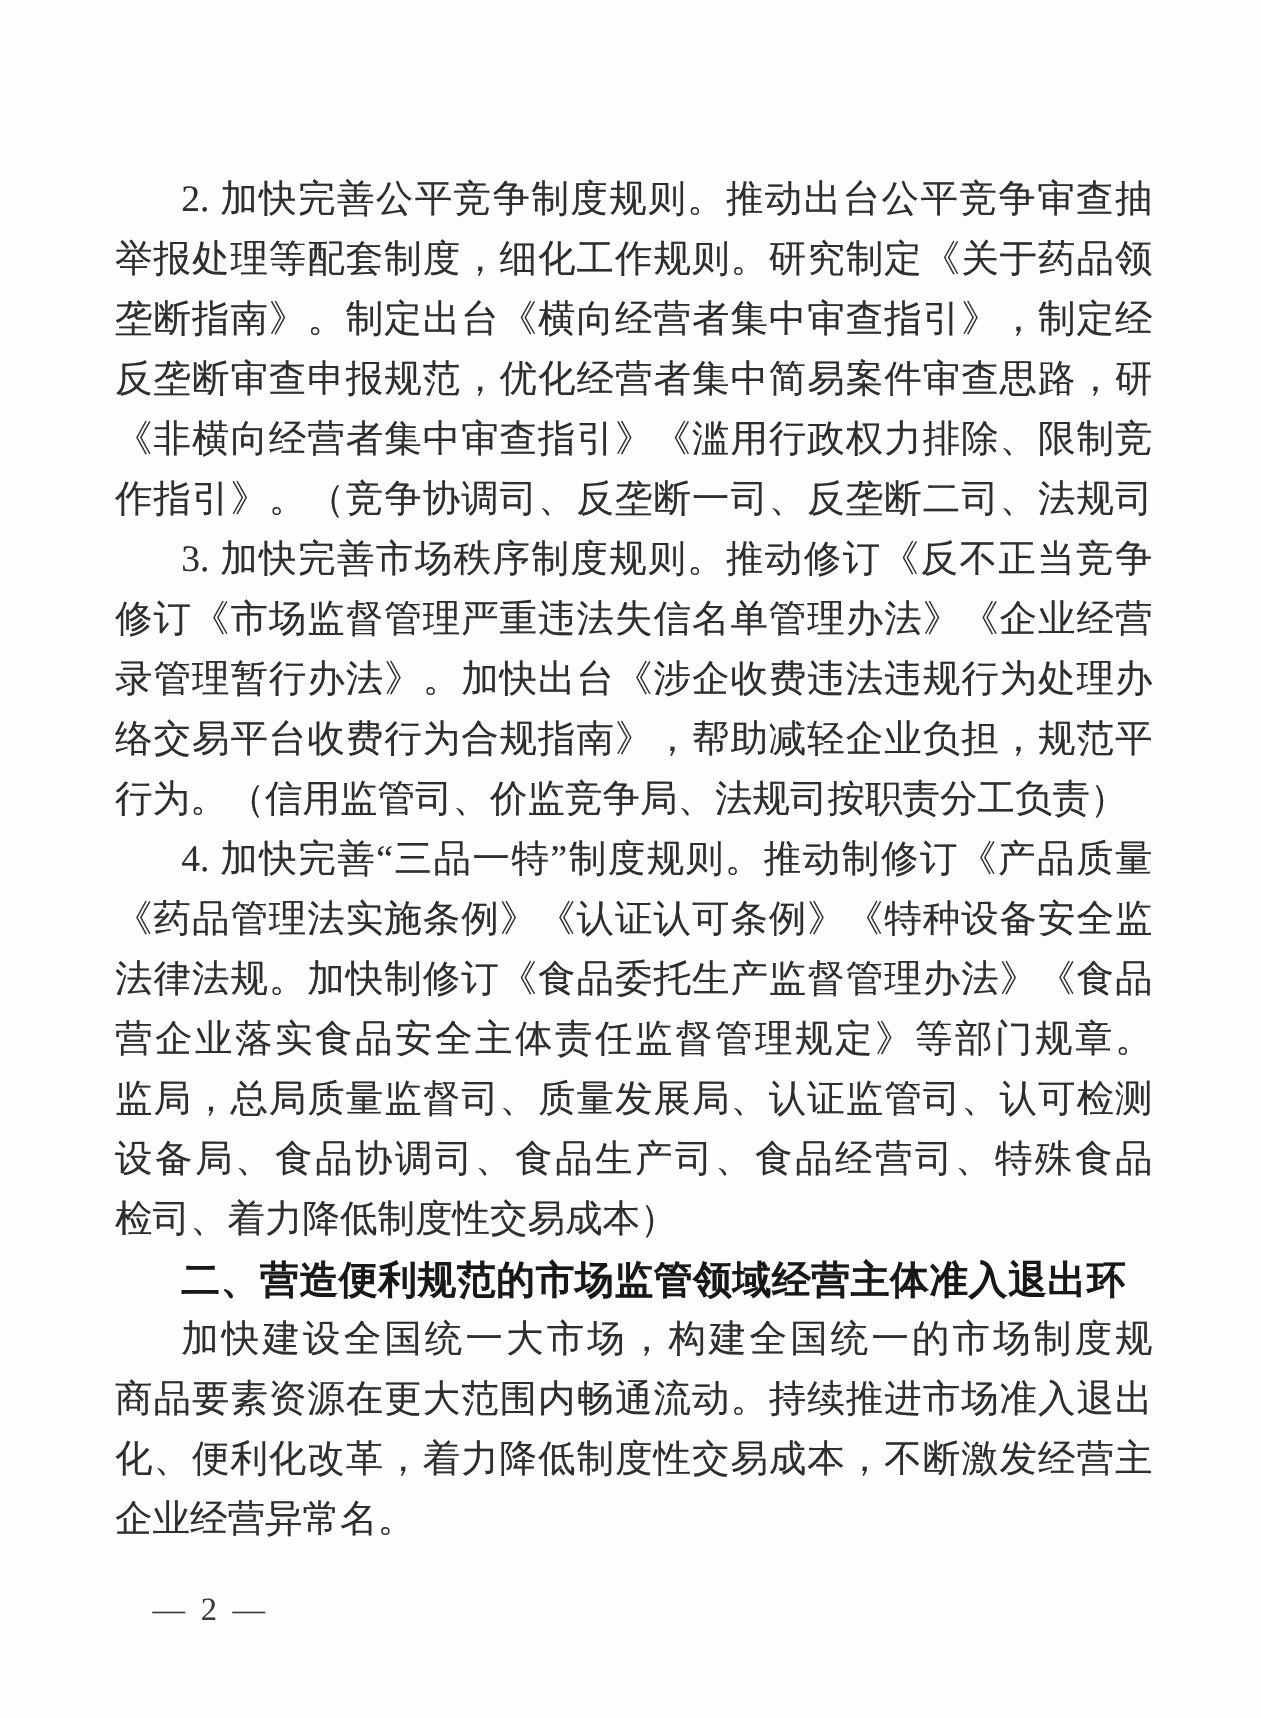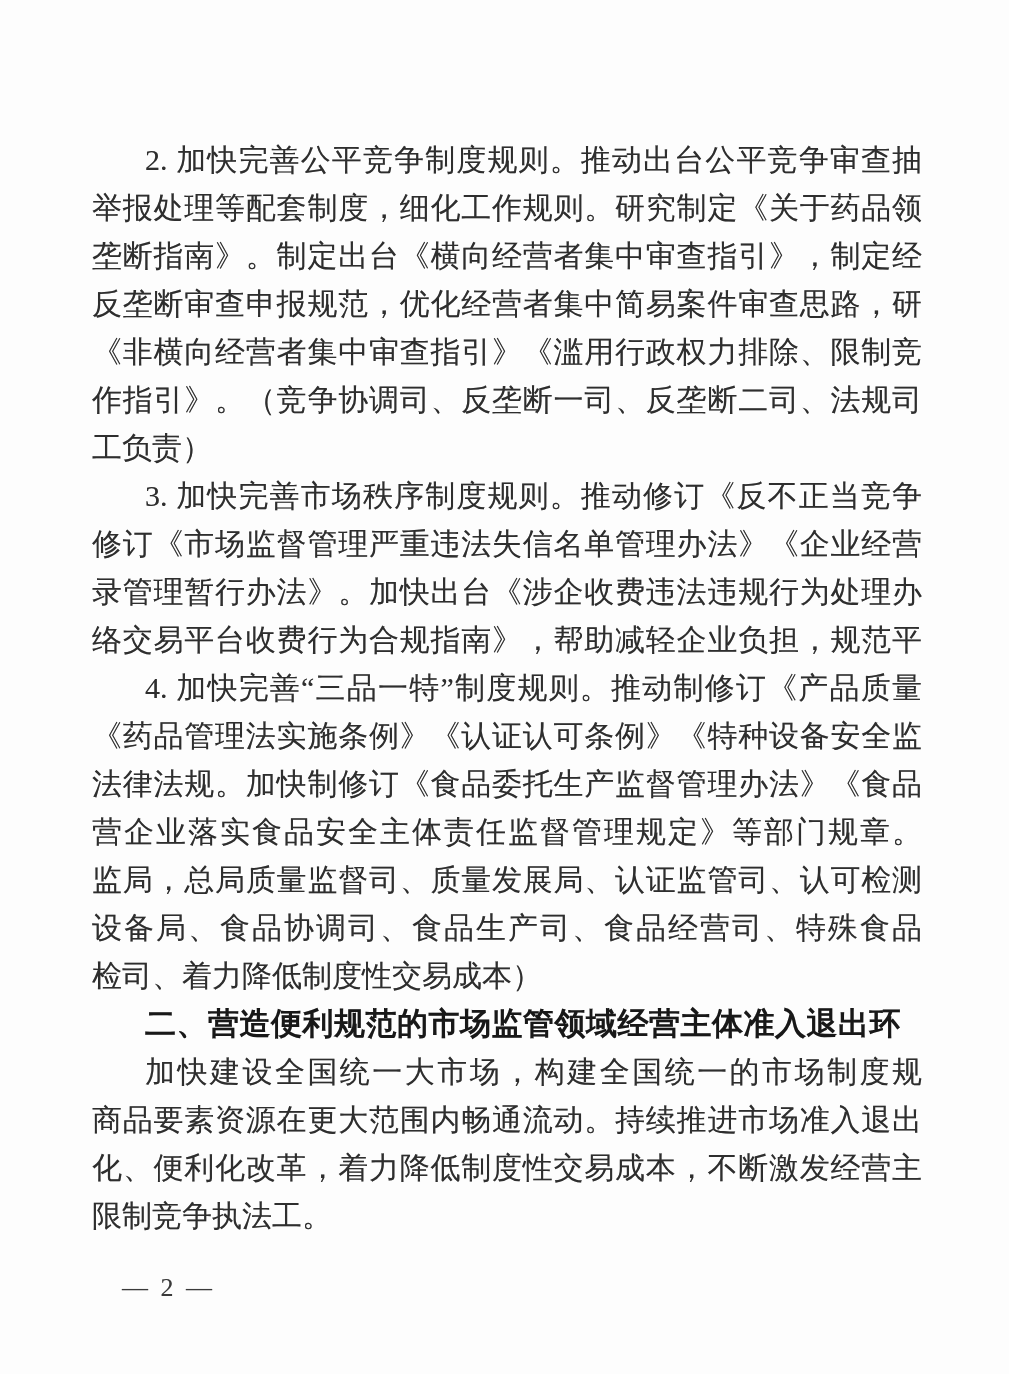--- a/index.html
+++ b/index.html
@@ -59,37 +59,37 @@
 <body>
 
 <div class="page">
 
   <div class="line indent">2. 加快完善公平竞争制度规则。推动出台公平竞争审查抽查、</div>
   <div class="line">举报处理等配套制度，细化工作规则。研究制定《关于药品领域的反</div>
   <div class="line">垄断指南》。制定出台《横向经营者集中审查指引》，制定经营者集中</div>
   <div class="line">反垄断审查申报规范，优化经营者集中简易案件审查思路，研究制定</div>
   <div class="line">《非横向经营者集中审查指引》《滥用行政权力排除、限制竞争执法工</div>
   <div class="line">作指引》。（竞争协调司、反垄断一司、反垄断二司、法规司按职责分</div>
-  <div class="line para-end">工负责）</div>
 
   <div class="line indent">3. 加快完善市场秩序制度规则。推动修订《反不正当竞争法》，</div>
   <div class="line">修订《市场监督管理严重违法失信名单管理办法》《企业经营异常名</div>
   <div class="line">录管理暂行办法》。加快出台《涉企收费违法违规行为处理办法》《网</div>
   <div class="line">络交易平台收费行为合规指南》，帮助减轻企业负担，规范平台收费</div>
+  <div class="line para-end">行为。（信用监管司、价监竞争局、法规司按职责分工负责）</div>
 
   <div class="line indent">4. 加快完善“三品一特”制度规则。推动制修订《产品质量法》</div>
   <div class="line">《药品管理法实施条例》《认证认可条例》《特种设备安全监察条例》等</div>
   <div class="line">法律法规。加快制修订《食品委托生产监督管理办法》《食品生产经</div>
   <div class="line">营企业落实食品安全主体责任监督管理规定》等部门规章。（国家药</div>
   <div class="line">监局，总局质量监督司、质量发展局、认证监管司、认可检测司、特种</div>
   <div class="line">设备局、食品协调司、食品生产司、食品经营司、特殊食品司、食品抽</div>
   <div class="line para-end">检司、着力降低制度性交易成本）</div>
 
   <div class="line heading indent">二、营造便利规范的市场监管领域经营主体准入退出环境</div>
 
   <div class="line indent">加快建设全国统一大市场，构建全国统一的市场制度规则，促进</div>
   <div class="line">商品要素资源在更大范围内畅通流动。持续推进市场准入退出规范</div>
   <div class="line">化、便利化改革，着力降低制度性交易成本，不断激发经营主体的内</div>
-  <div class="line para-end">限制竞争执法工。</div>
+  <div class="line para-end">企业经营异常名。</div>
 
   <div class="footer">— 2 —</div>
 
 </div>
 
 </body></html>

